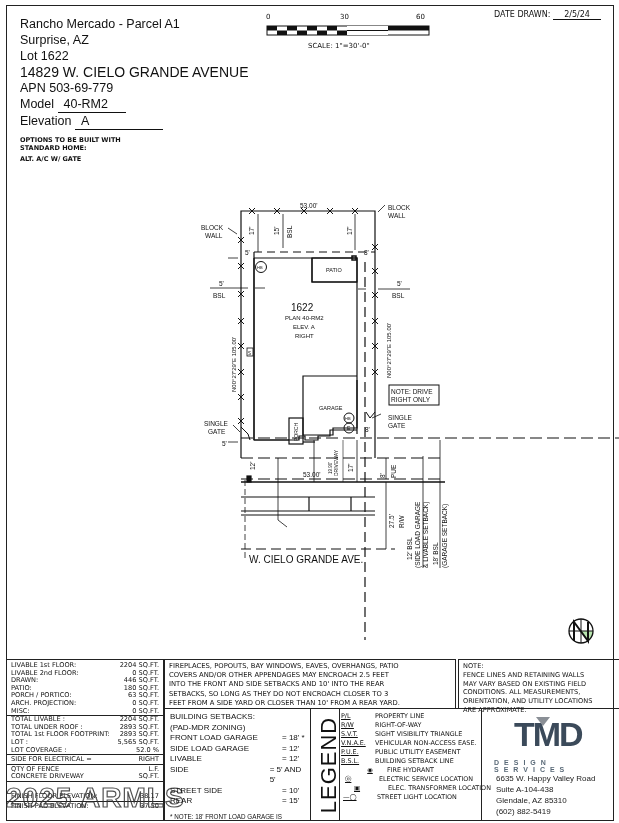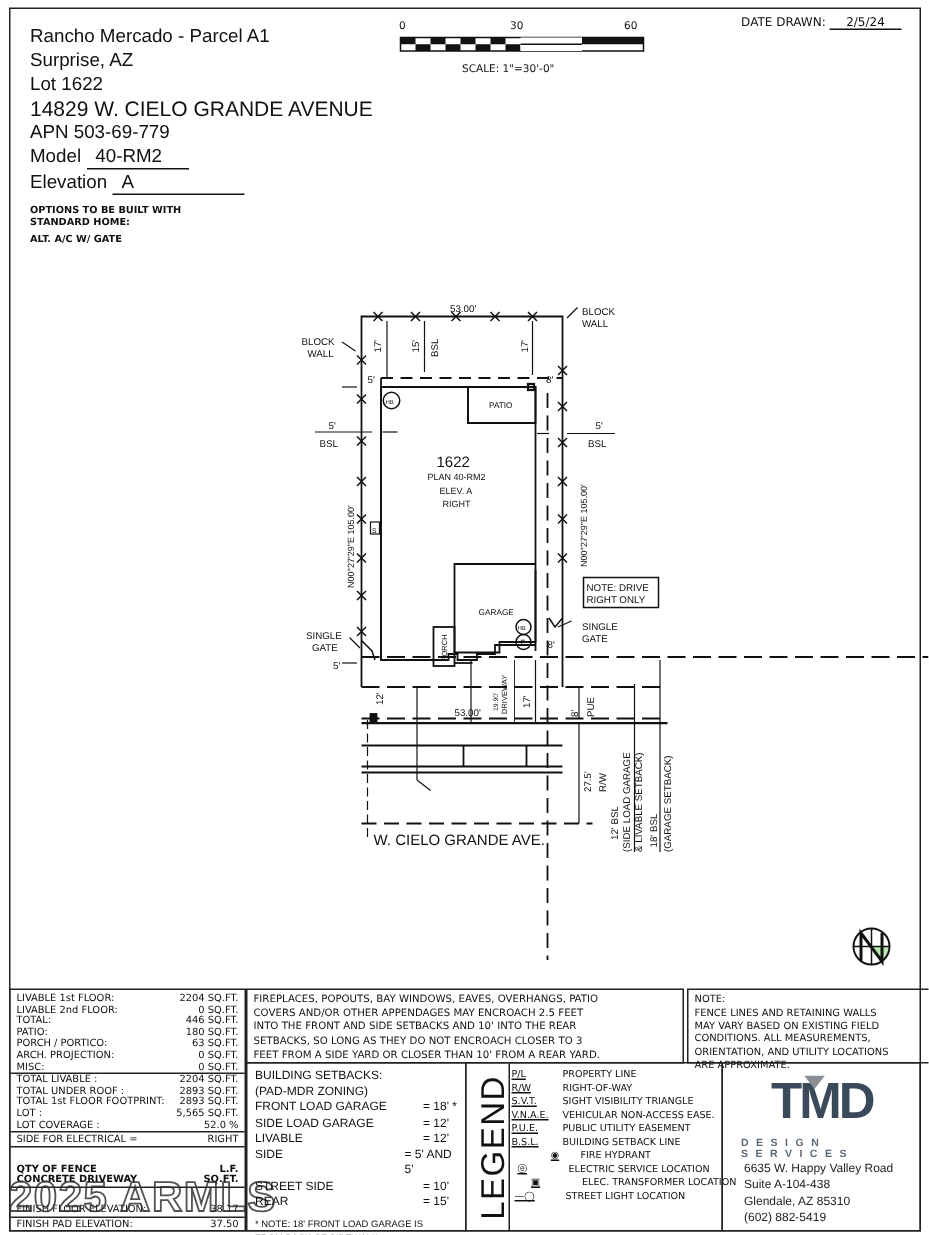--- a/index.html
+++ b/index.html
@@ -252,21 +252,21 @@
   <div style="padding-top:2px;">
     <div class="row">
         <span>LIVABLE 1st FLOOR:</span>
         <span>2204 SQ.FT.</span>
       </div>
     <div class="row">
         <span>LIVABLE 2nd FLOOR:</span>
         <span>0 SQ.FT.</span>
       </div>
     <div class="row">
-        <span>TOTAL:</span>
+        <span>DRAWN:</span>
         <span>446 SQ.FT.</span>
       </div>
     <div class="row">
         <span>PATIO:</span>
         <span>180 SQ.FT.</span>
       </div>
     <div class="row">
         <span>PORCH / PORTICO:</span>
         <span>63 SQ.FT.</span>
       </div>
@@ -300,21 +300,21 @@
         <span>LOT COVERAGE :</span>
         <span>52.0 %</span>
       </div>
   </div>
   <div class="sep" style="padding-top:1px;">
     <div class="row">
         <span>SIDE FOR ELECTRICAL =</span>
         <span>RIGHT</span>
       </div>
   </div>
-  <div class="sep" style="padding-top:11px;font-weight:bold;">
+  <div class="sep" style="padding-top:1px;">
     <div class="row">
         <span>QTY OF FENCE</span>
         <span>L.F.</span>
       </div>
     <div class="row">
         <span>CONCRETE DRIVEWAY</span>
         <span>SQ.FT.</span>
       </div>
   </div>
   <div class="sep" style="padding-top:11px;">

